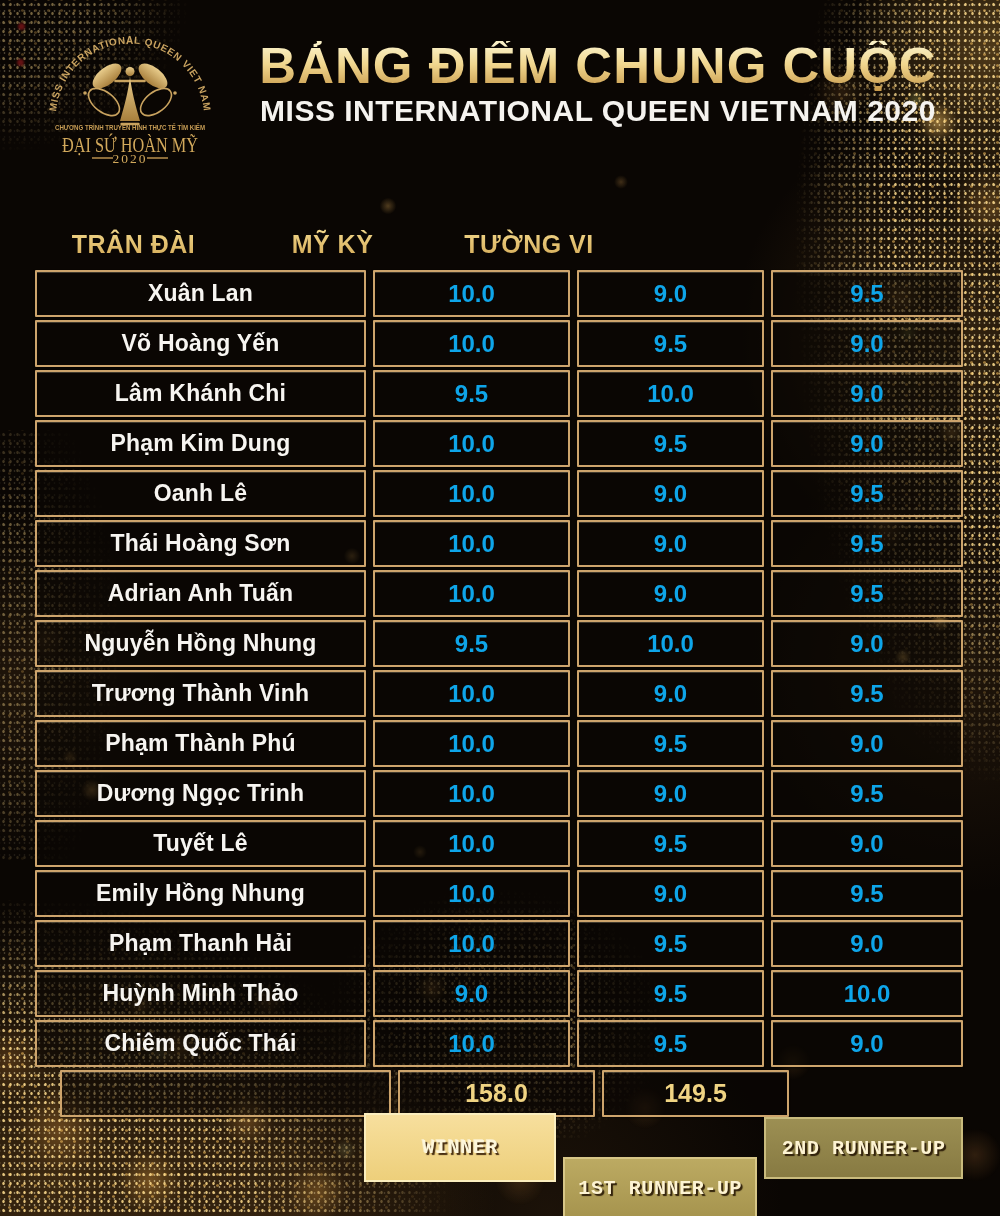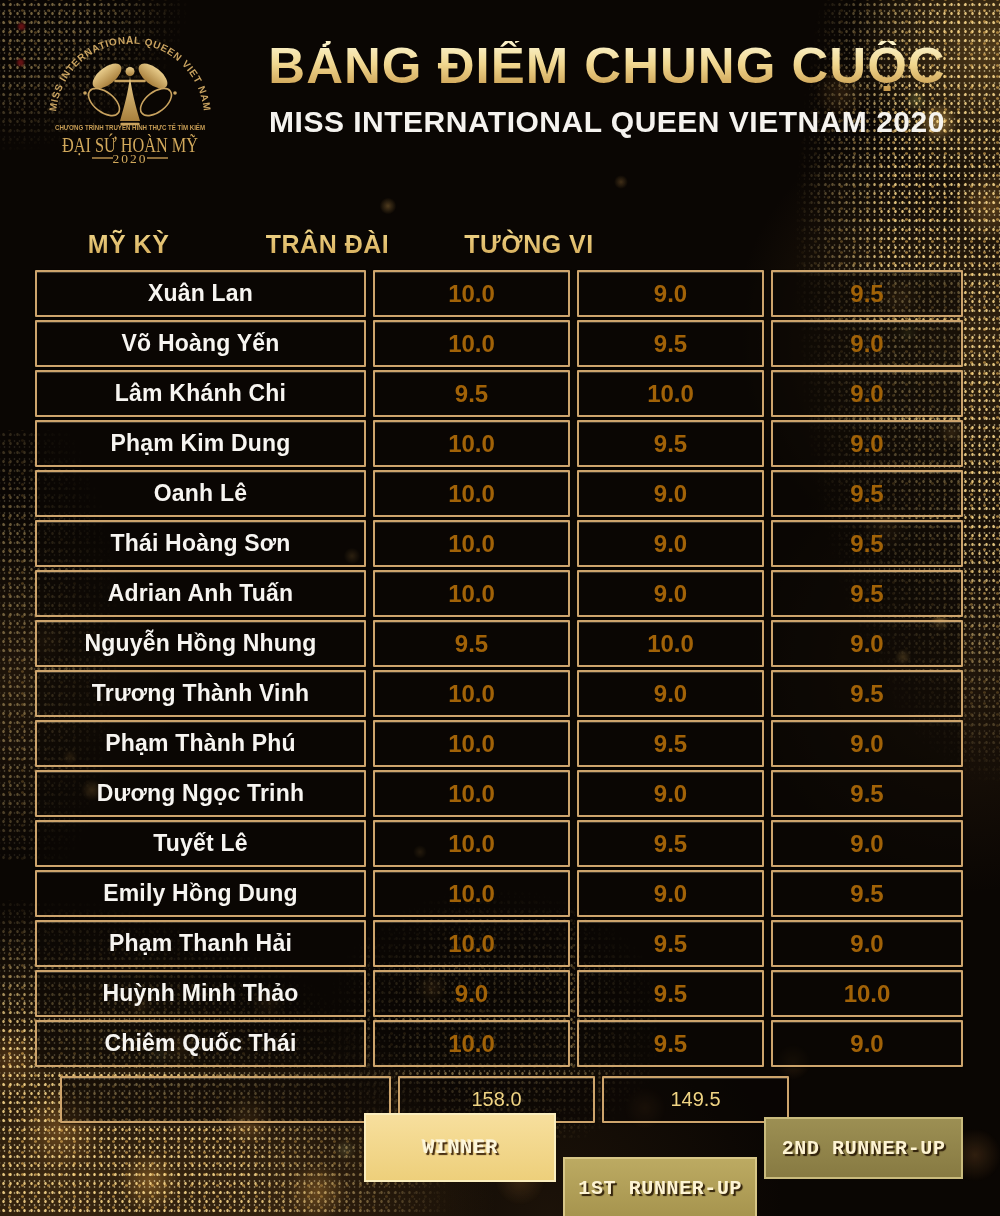--- a/index.html
+++ b/index.html
@@ -82,50 +82,50 @@
             mask-image:radial-gradient(70% 70% at 50% 55%, #000 35%, rgba(0,0,0,0) 75%);}
   .reddot{position:absolute;width:7px;height:7px;border-radius:50%;
     background:#6e1416;filter:blur(1px);opacity:.9;}
   .reddot.d1{left:18px;top:23px;}
   .reddot.d2{left:17px;top:59px;}
 
   
   .logo-svg{position:absolute;left:0;top:0;}
 
   
-  .header-block{position:absolute;left:244px;top:40px;width:726px;text-align:center;}
+  .header-block{position:absolute;left:235px;top:40px;width:726px;text-align:center;}
   .main-title{
     font-size:51px;font-weight:bold;letter-spacing:1px;line-height:1.05;
     background:linear-gradient(180deg,#faf0c6 8%,#f0d68e 45%,#c89a4b 95%);
     -webkit-background-clip:text;background-clip:text;color:transparent;
     transform:scaleY(.97);
   }
-  .sub-title{margin-top:11px;font-size:30px;font-weight:bold;color:#f5f3ef;letter-spacing:.5px;}
+  .sub-title{font-size:30px;font-weight:bold;color:#f5f3ef;letter-spacing:.5px;}
 
   
   .col-headers{position:absolute;left:35px;top:222px;width:928px;display:flex;gap:7px;}
   .col-headers .h{height:44px;display:flex;align-items:center;justify-content:center;
     font-size:25px;font-weight:bold;letter-spacing:.5px;
     background:linear-gradient(180deg,#f2d88c 15%,#d3a955 85%);
     -webkit-background-clip:text;background-clip:text;color:transparent;}
   .c0{width:331px;}.c1{width:197px;}.c2{width:187px;}.c3{width:192px;}
 
   .score-table{position:absolute;left:35px;top:270px;width:928px;
-    display:flex;flex-direction:column;gap:9px;}
+    display:flex;flex-direction:column;gap:3px;}
   .row{display:flex;gap:7px;height:47px;}
   .cell{box-sizing:border-box;border:2px solid #cda46c;border-radius:1px;
     background:rgba(10,6,3,.60);display:flex;align-items:center;justify-content:center;
     box-shadow:inset 0 1px 0 rgba(255,240,200,.22), 0 1px 2px rgba(0,0,0,.55);}
   .name-cell{font-size:23px;font-weight:bold;color:#f7f5f1;letter-spacing:.2px;}
-  .score-cell{font-size:24px;font-weight:bold;color:#a16207;}
+  .score-cell{font-size:24px;font-weight:bold;color:#0ea5e9;}
   .total-row .cell{background:rgba(10,6,3,.55);}
   .total-label{font-size:25px;font-weight:bold;letter-spacing:1px;
     background:linear-gradient(180deg,#f4dc94 15%,#d0a751 85%);
     -webkit-background-clip:text;background-clip:text;color:transparent;margin-left:25px;}
-  .total-value{font-size:20px;font-weight:normal;color:#f0d483;}
+  .total-value{font-size:25px;font-weight:bold;color:#f0d483;}
 
   
   .results-row{position:absolute;left:35px;top:1117px;width:928px;
     display:flex;gap:7px;align-items:flex-start;font-family:Liberation Mono, monospace;}
   .spacer{width:331px;}
   .result{box-sizing:border-box;height:62px;display:flex;align-items:center;justify-content:center;
     font-size:20px;font-weight:bold;letter-spacing:.6px;color:#fdf3d2;
     text-shadow:2px 2px 1px rgba(35,20,3,.9);}
   .result.winner{width:197px;height:69px;margin-top:-4px;
     background:linear-gradient(180deg,#f7df9d,#edcf7b);border:2px solid #fbeebe;
@@ -182,22 +182,22 @@
     <text x="130" y="163" text-anchor="middle" font-family="Liberation Serif, DejaVu Serif, serif" font-size="13.5" letter-spacing="2" fill="#d2a95c">2020</text>
   </g>
 </svg>
 
 <div class="header-block">
   <div class="main-title">BẢNG ĐIỂM CHUNG CUỘC</div>
   <div class="sub-title">MISS INTERNATIONAL QUEEN VIETNAM 2020</div>
 </div>
 
 <div class="col-headers">
+  <div class="h c1">TRÂN ĐÀI</div>
   <div class="h c2">MỸ KỲ</div>
-  <div class="h c1">TRÂN ĐÀI</div>
   <div class="h c3">TƯỜNG VI</div>
 </div>
 
 <div class="score-table">
   <div style="display:flex;flex-direction:column;gap:3px;">
       <div class="row">
         <div class="cell c0 name-cell">Xuân Lan</div>
         <div class="cell c1 score-cell">10.0</div>
         <div class="cell c2 score-cell">9.0</div>
         <div class="cell c3 score-cell">9.5</div>
@@ -262,21 +262,21 @@
         <div class="cell c2 score-cell">9.0</div>
         <div class="cell c3 score-cell">9.5</div>
       </div>
       <div class="row">
         <div class="cell c0 name-cell">Tuyết Lê</div>
         <div class="cell c1 score-cell">10.0</div>
         <div class="cell c2 score-cell">9.5</div>
         <div class="cell c3 score-cell">9.0</div>
       </div>
       <div class="row">
-        <div class="cell c0 name-cell">Emily Hồng Dung</div>
+        <div class="cell c0 name-cell">Emily Hồng Nhung</div>
         <div class="cell c1 score-cell">10.0</div>
         <div class="cell c2 score-cell">9.0</div>
         <div class="cell c3 score-cell">9.5</div>
       </div>
       <div class="row">
         <div class="cell c0 name-cell">Phạm Thanh Hải</div>
         <div class="cell c1 score-cell">10.0</div>
         <div class="cell c2 score-cell">9.5</div>
         <div class="cell c3 score-cell">9.0</div>
       </div>

